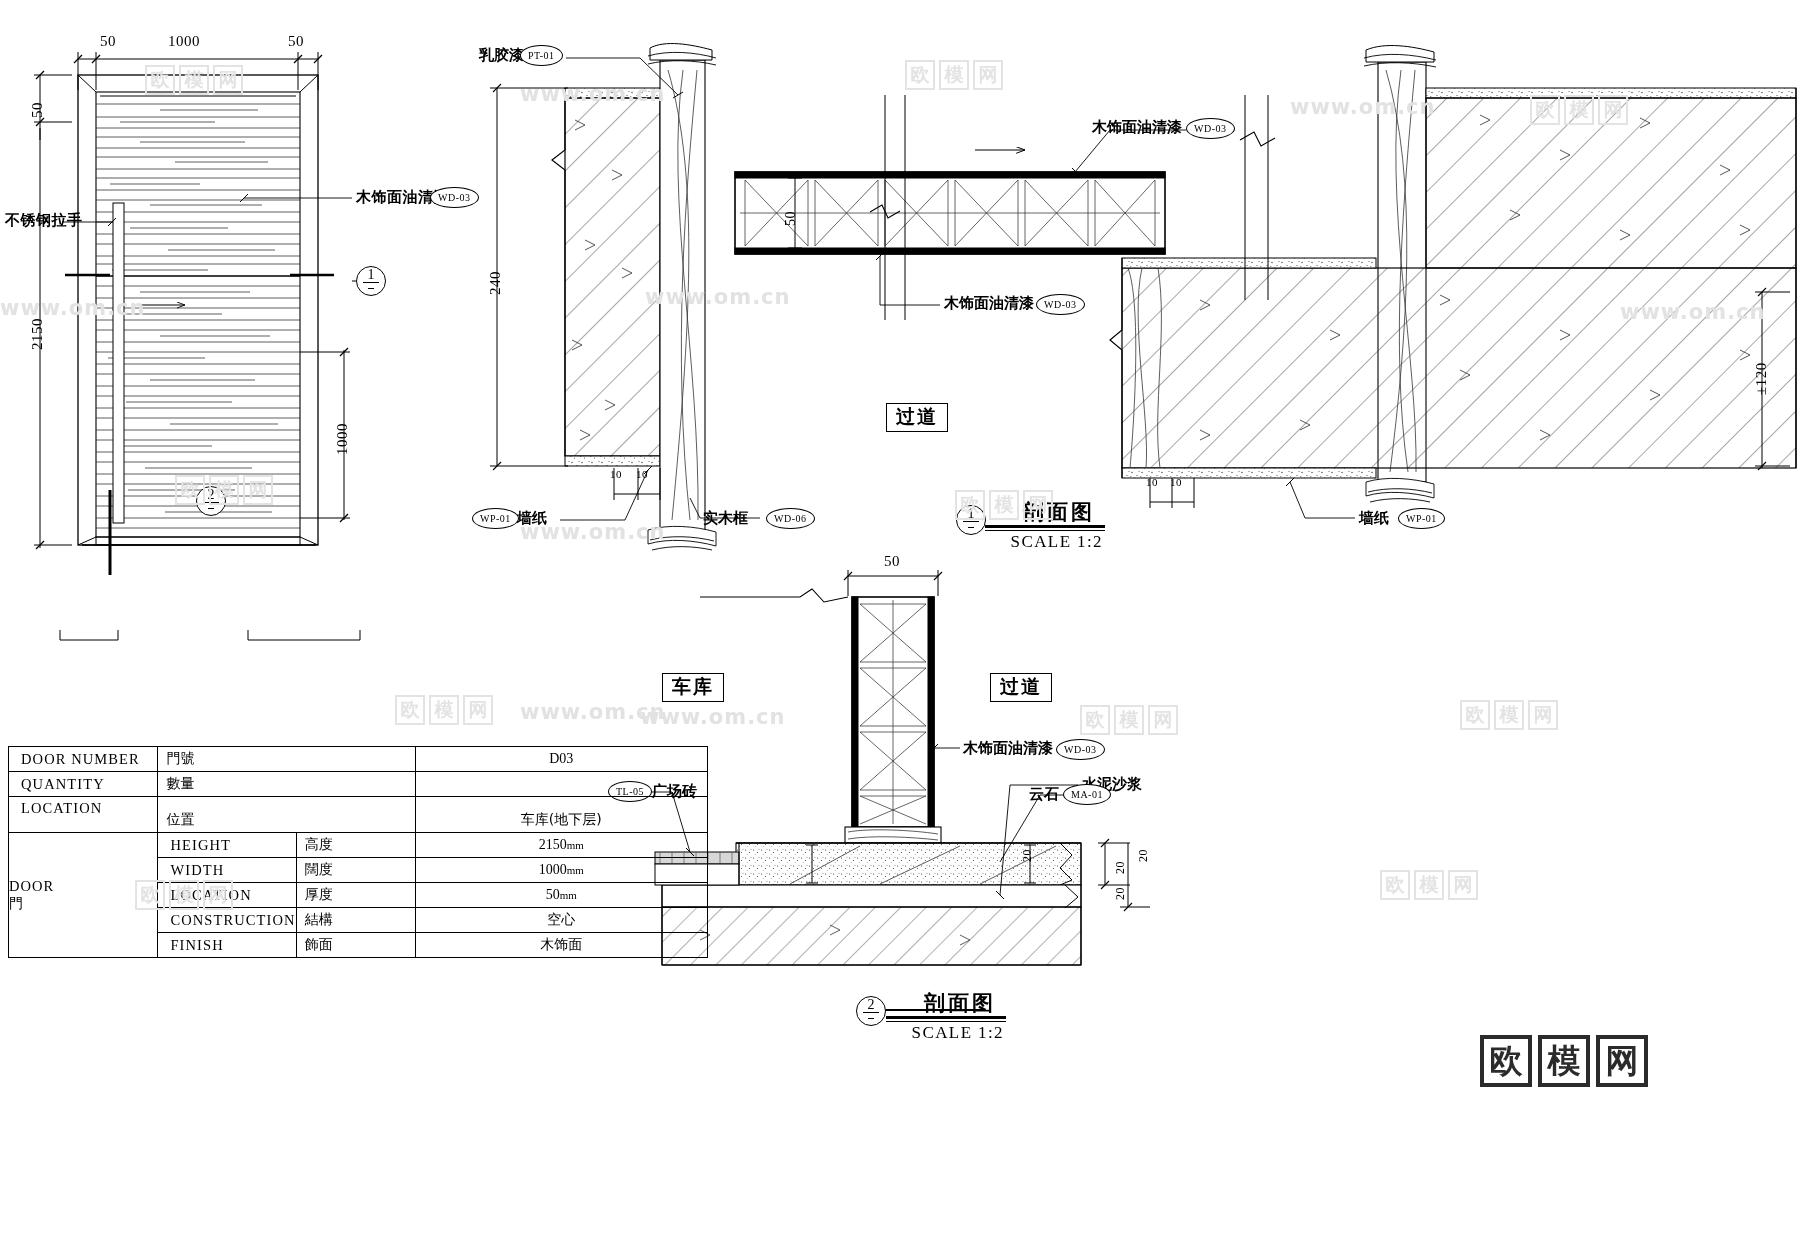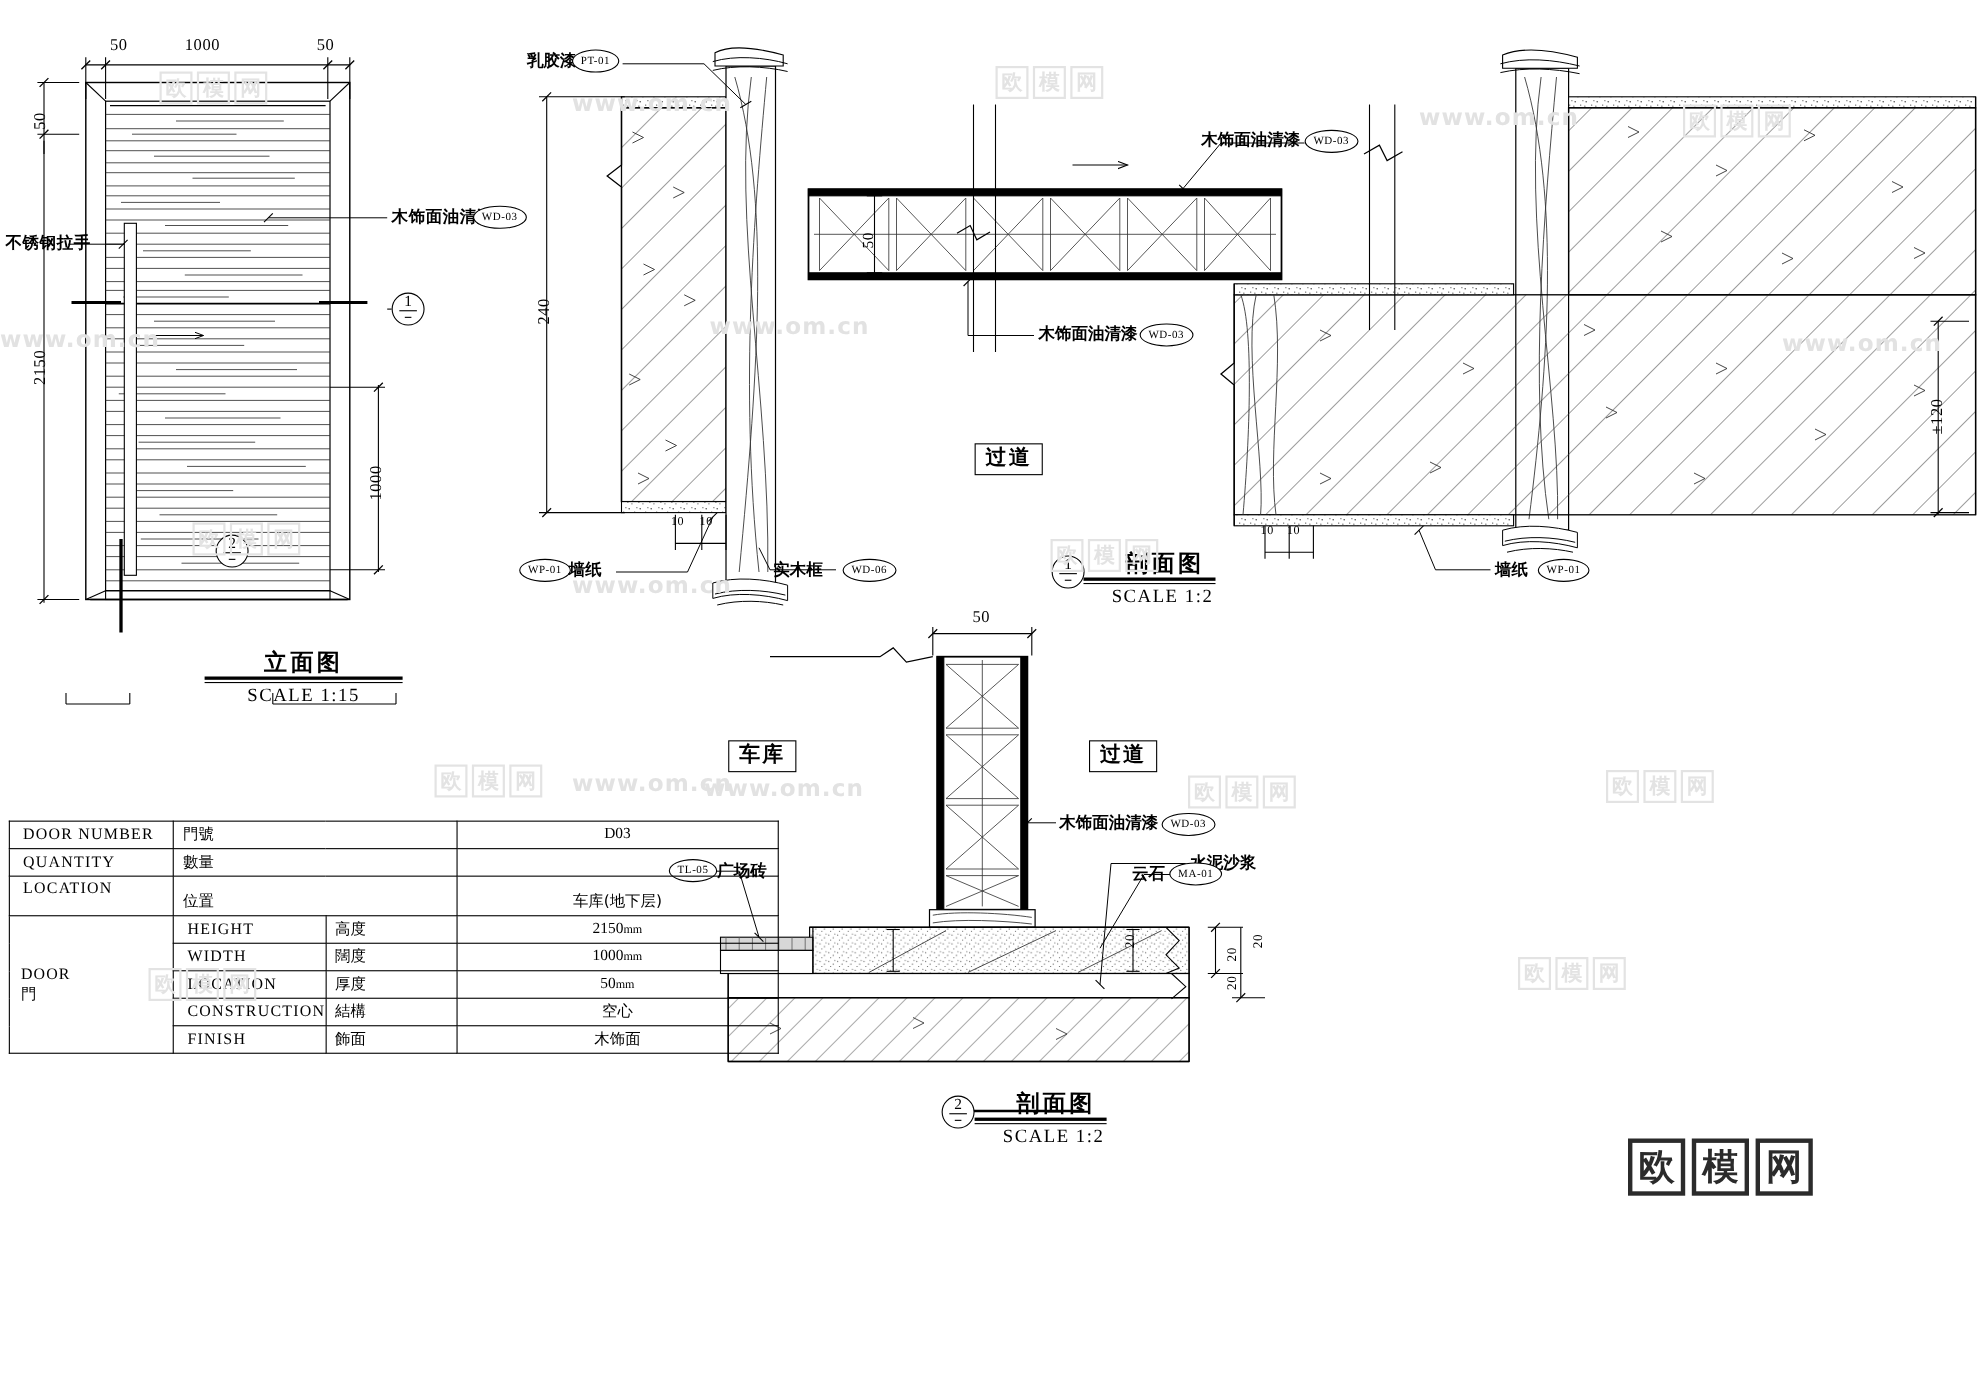--- a/index.html
+++ b/index.html
@@ -131,21 +131,21 @@
   }
   .spec td.val {
     text-align: center;
     font-size: 14px;
   }
   .spec td.val.zhval {
     font-family: "DejaVu Sans", "Liberation Sans", sans-serif;
   }
   .spec td.grp {
     text-align: left;
-    padding-left: 10px;
+    padding-left: 0;
     font-size: 14.5px;
     letter-spacing: 1px;
     vertical-align: middle;
   }
   .spec td.grp .g2 {
     display: block;
     font-family: "DejaVu Sans", "Liberation Sans", sans-serif;
     font-size: 14px;
   }
   .unit { font-size: 11px; }
@@ -664,26 +664,20 @@
     <div class="bar"></div>
     <div class="dash"></div>
   </div>
 
   <div class="secbub" style="left:196px; top:486px;">
     <div class="num">2</div>
     <div class="bar"></div>
     <div class="dash"></div>
   </div>
 
-  <div class="vtitle" style="left:186px; top:590px; width:180px;">
-    <div class="main">立面图</div>
-    <div class="rule1"></div>
-    <div class="rule2"></div>
-    <div class="scale">SCALE 1:15</div>
-  </div>
 
   <div class="txt cn" style="left:479px; top:46px; font-size:15px;">乳胶漆</div>
   <div class="mtag" style="left:520px; top:45px;">PT-01</div>
 
   <div class="txt dim dim-v" style="left:487px; top:295px;">240</div>
   <div class="txt dim dim-v" style="left:783px; top:226px; font-size:14px;">50</div>
 
   <div class="txt dim" style="left:610px; top:468px; font-size:11px;">10</div>
   <div class="txt dim" style="left:636px; top:468px; font-size:11px;">10</div>
   <div class="txt dim" style="left:1146px; top:476px; font-size:11px;">10</div>

